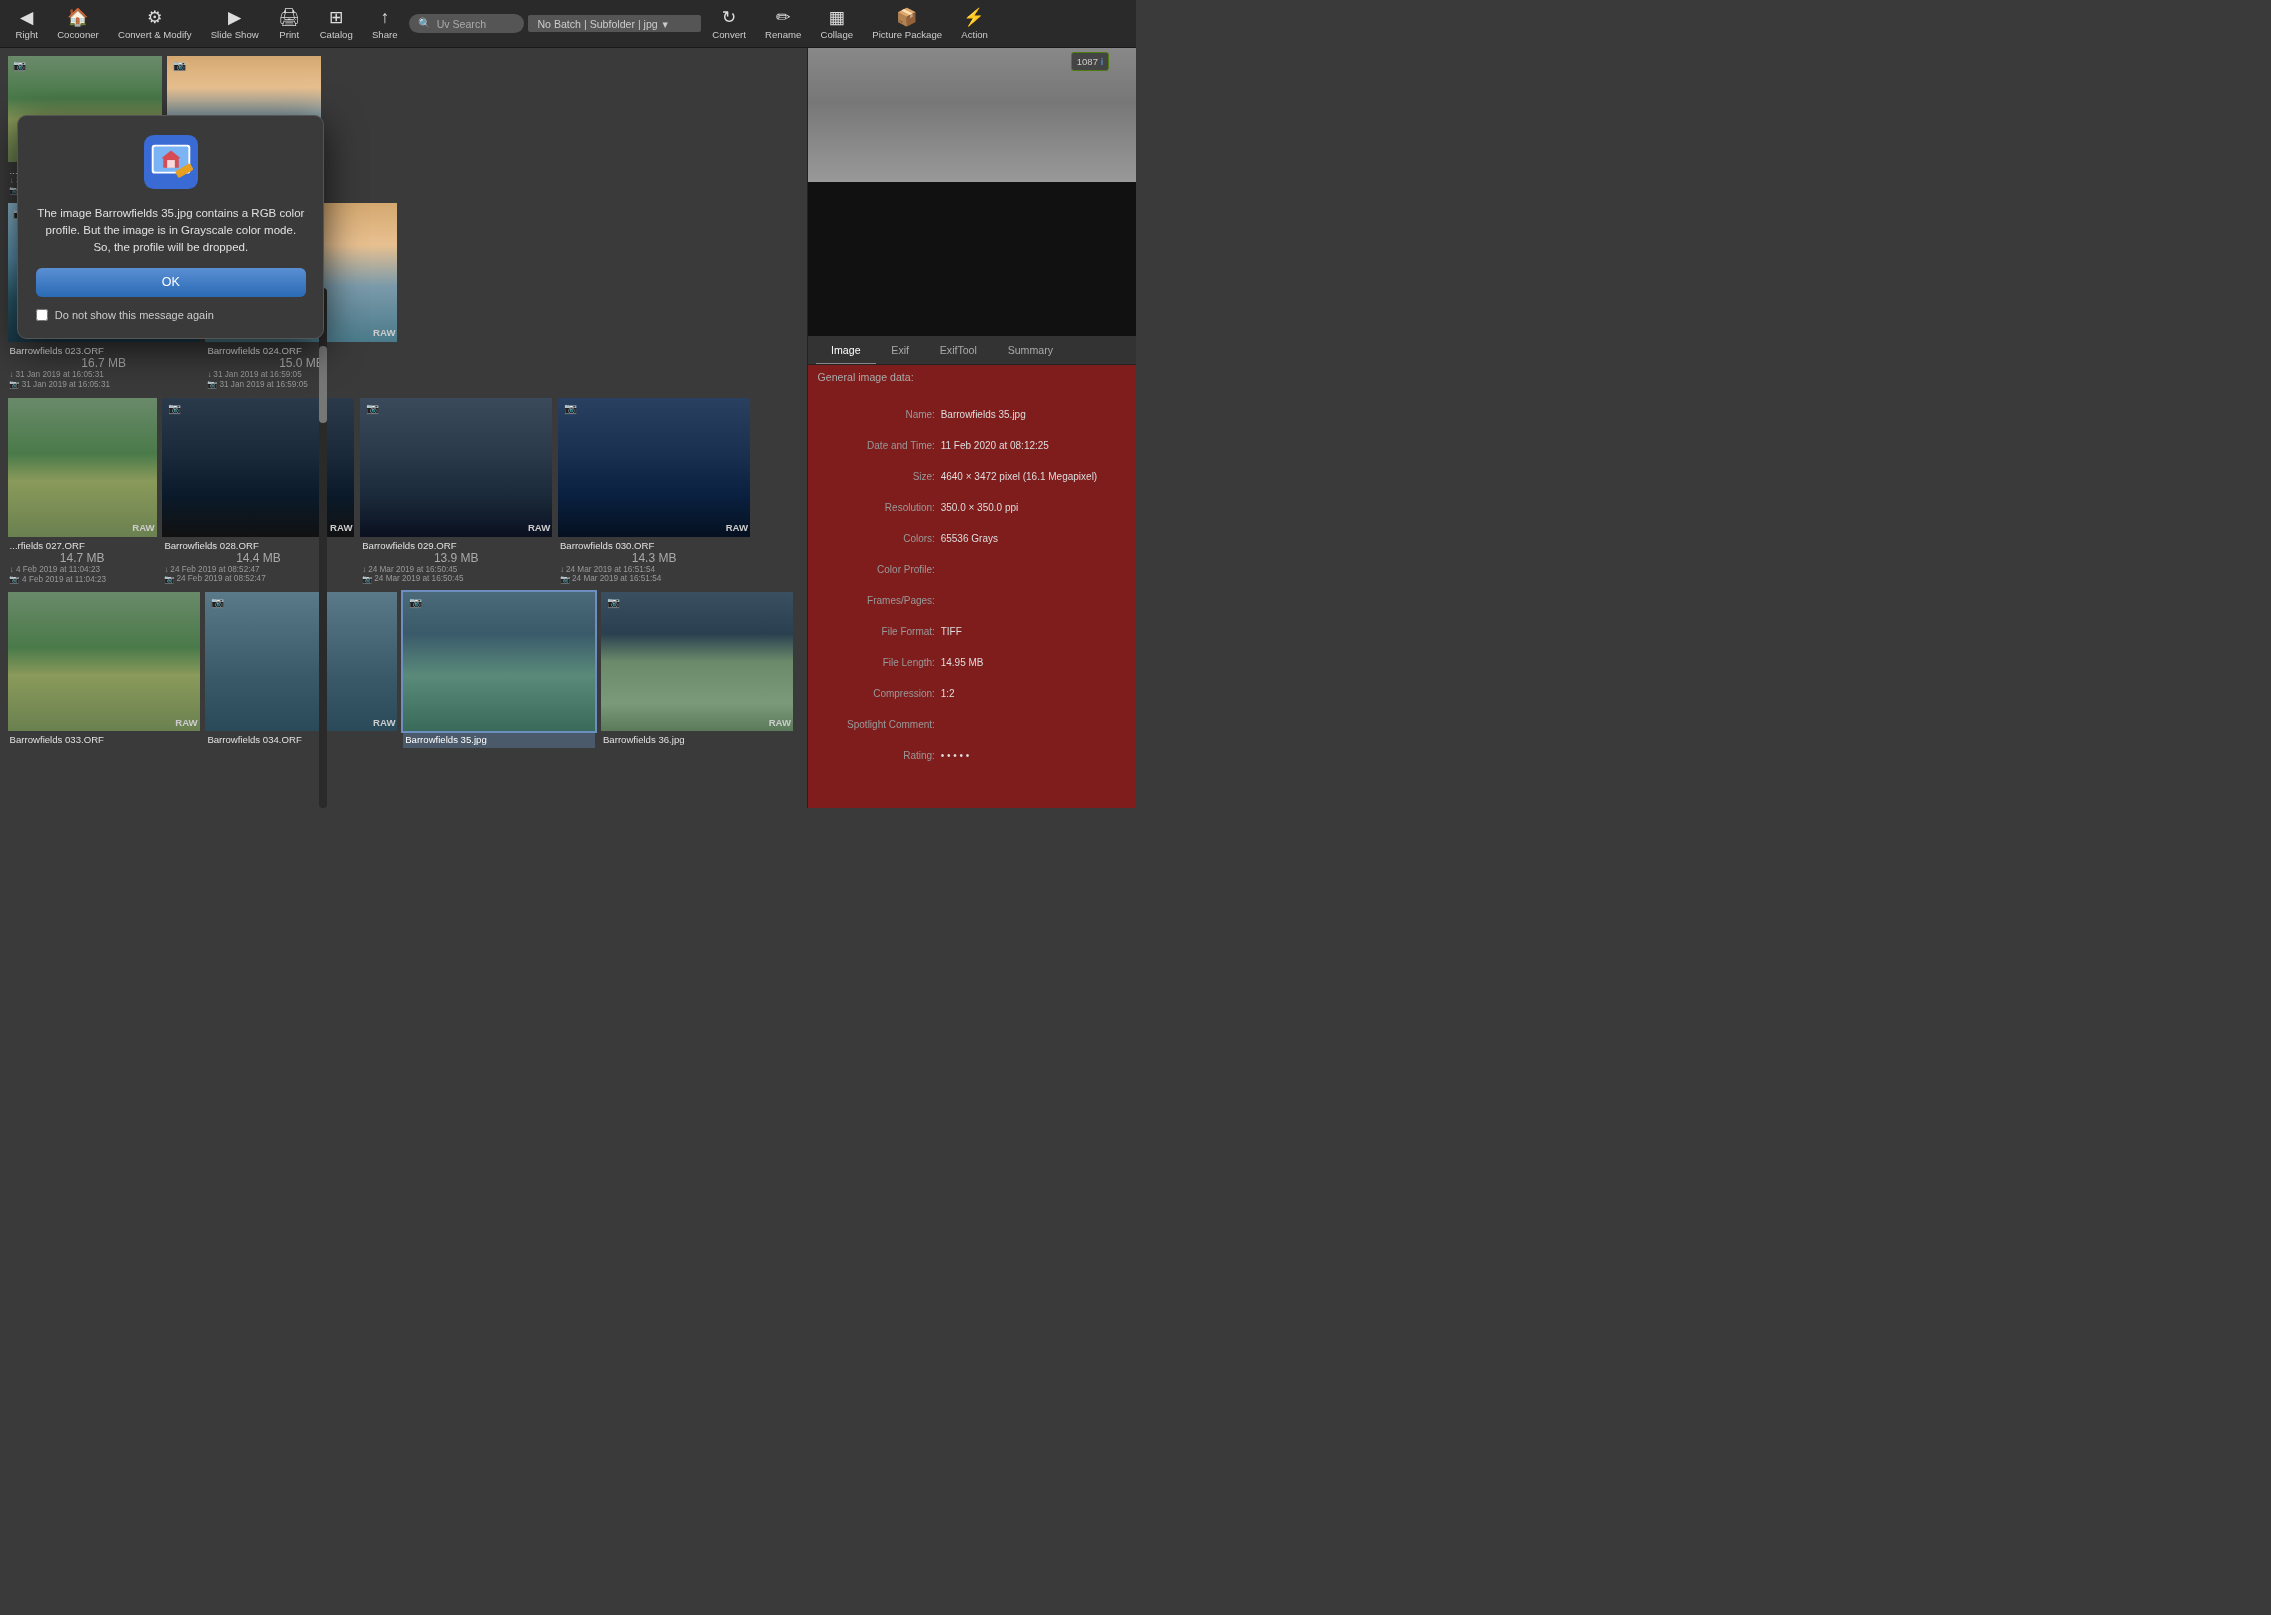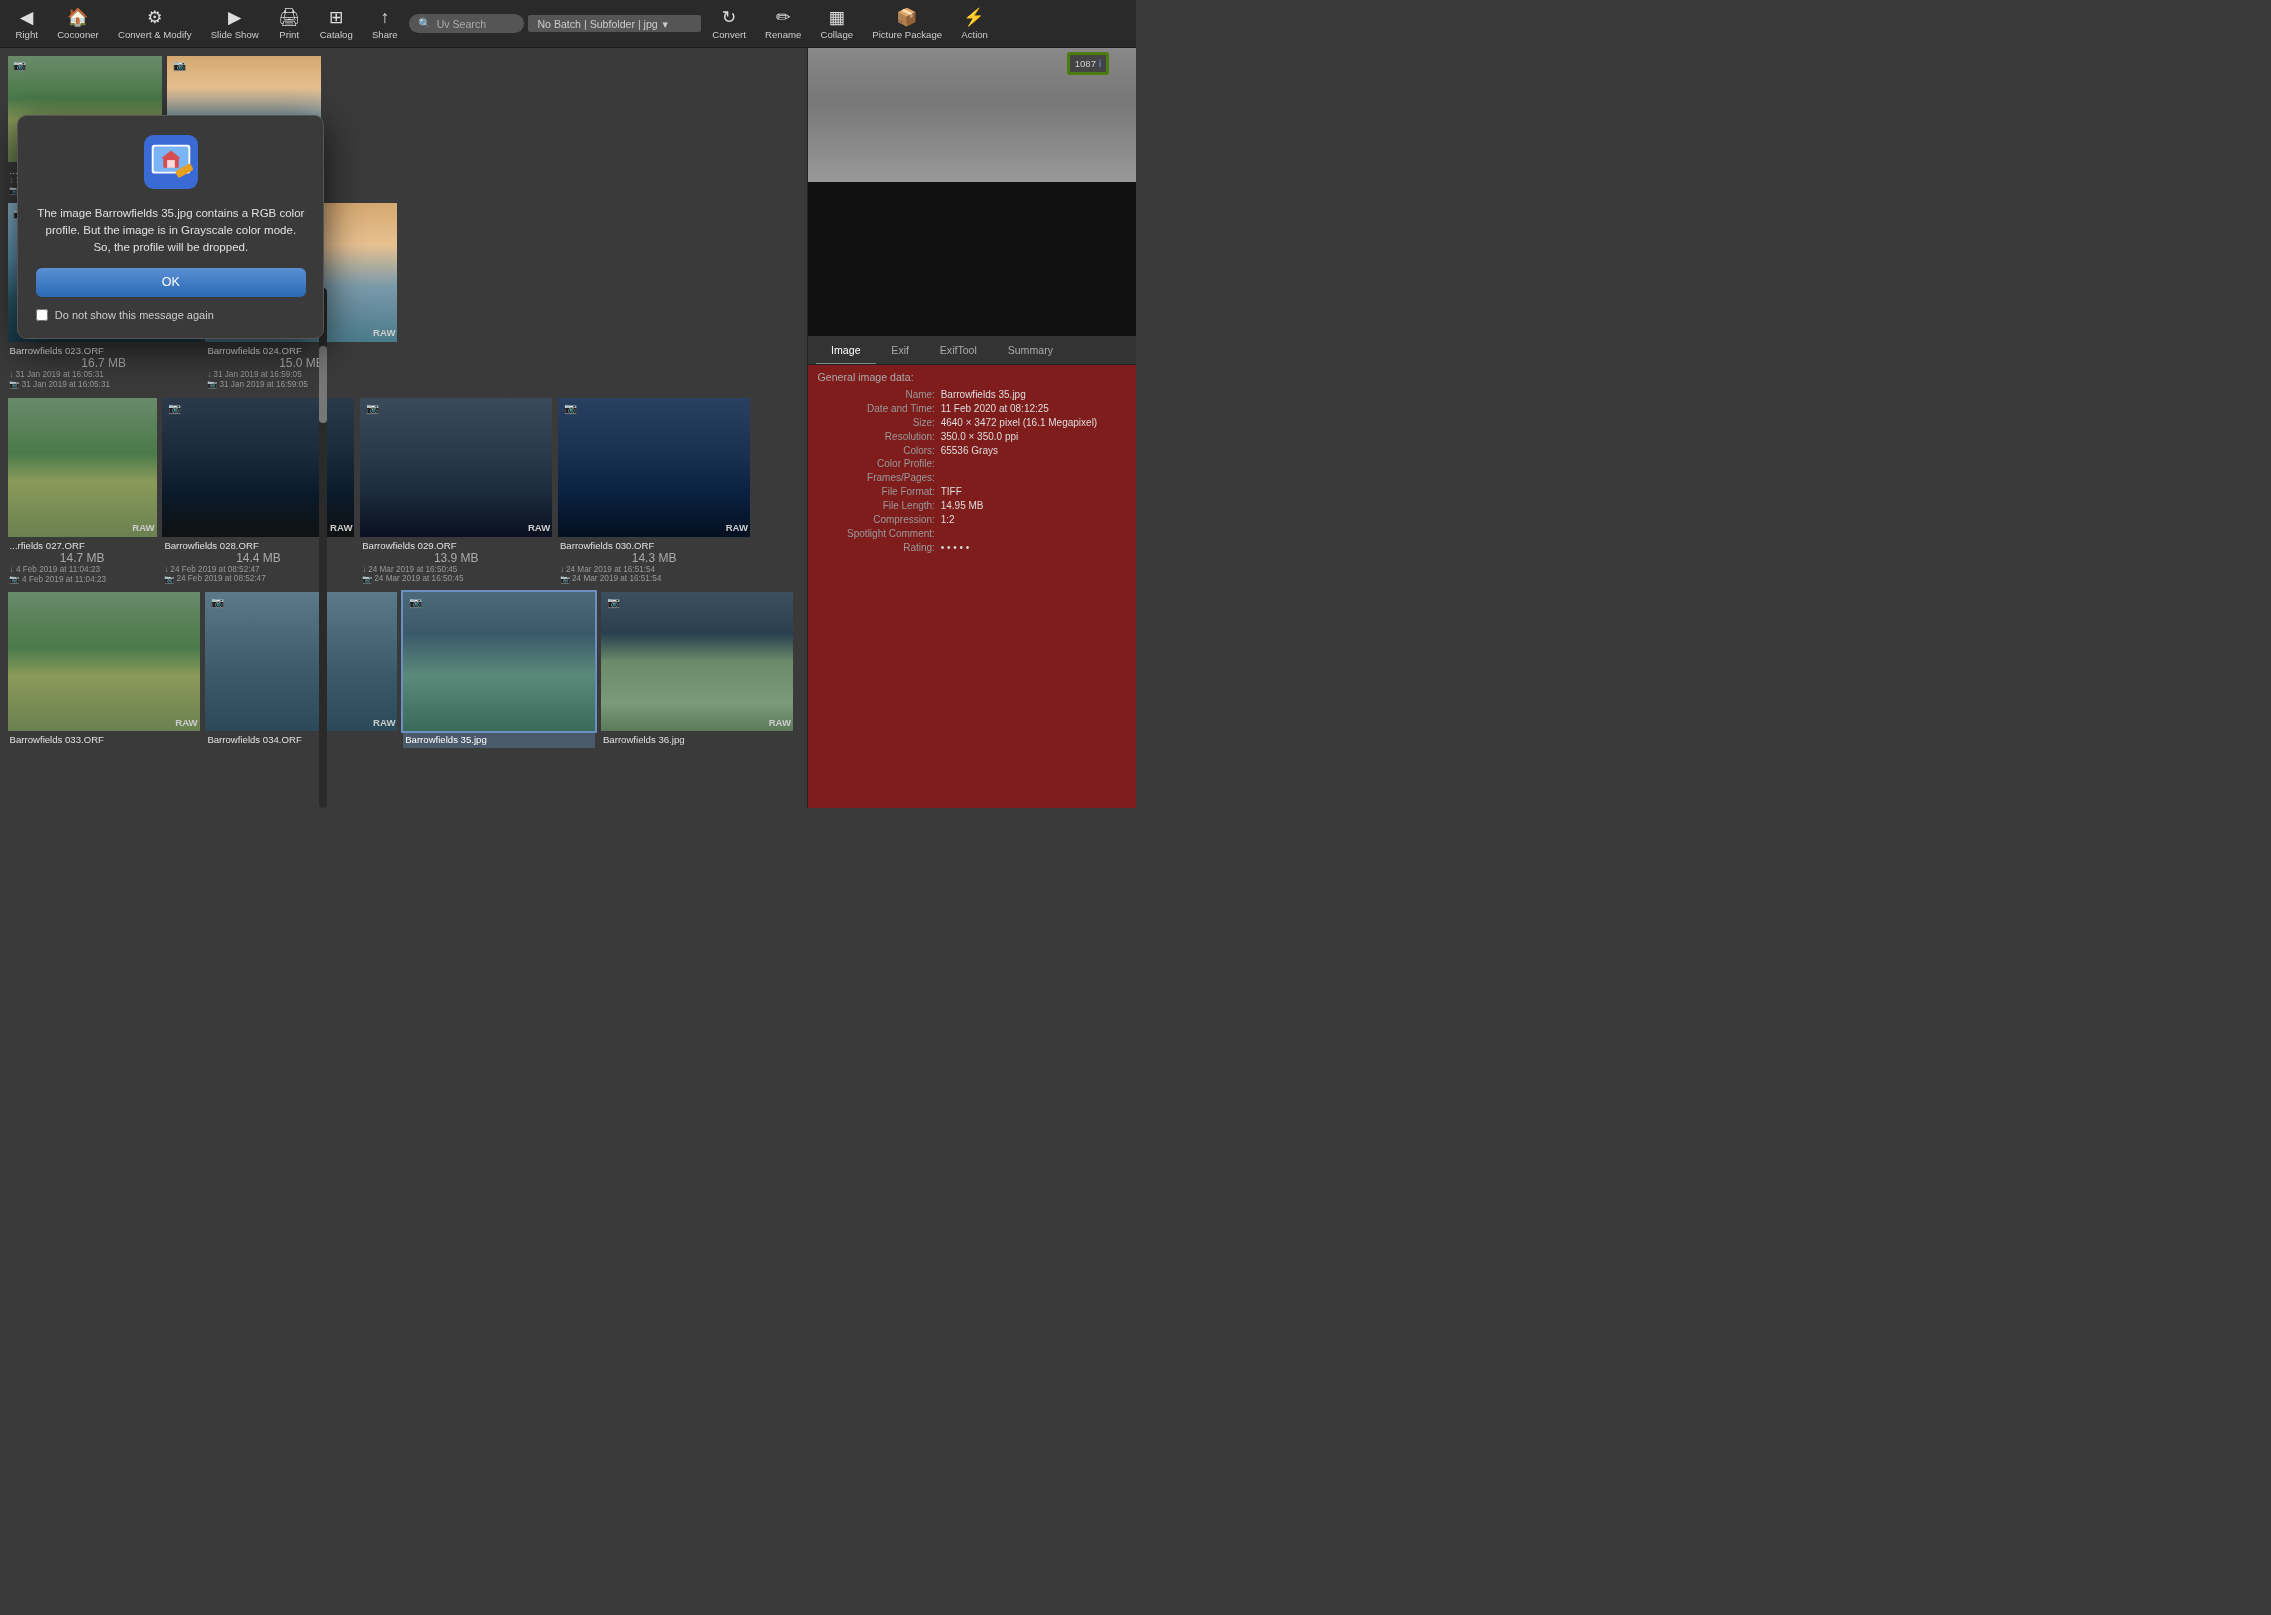--- a/index.html
+++ b/index.html
@@ -175,21 +175,21 @@
     .info-panel {
       flex: 1;
       overflow-y: auto;
       background: #7f1d1d;
     }
     .ppi-counter {
       position: absolute;
       top: 3.8px;
       right: 27px;
       background: #444;
-      border: 3px solid #4d7c0f;
+      border: 1px solid #4d7c0f;
       border-radius: 2.9px;
       color: #ccc;
       font-size: 9.6px;
       padding: 1.9px 4.8px;
     }
     .info-tabs {
       display: flex;
       background: #333;
       border-bottom: 1px solid #222;
       padding: 0 7.7px;
@@ -212,20 +212,21 @@
       font-weight: 500;
     }
     .info-table {
       width: 100%;
       padding: 0 7.7px;
     }
     .info-row {
       display: flex;
       align-items: baseline;
       margin-bottom: 2.9px;
+      margin-top: 20px;
     }
     .info-label {
       text-align: right;
       color: #999;
       font-size: 10px;
       min-width: 125px;
       padding-right: 5.8px;
       flex-shrink: 0;
     }
     .info-value {

